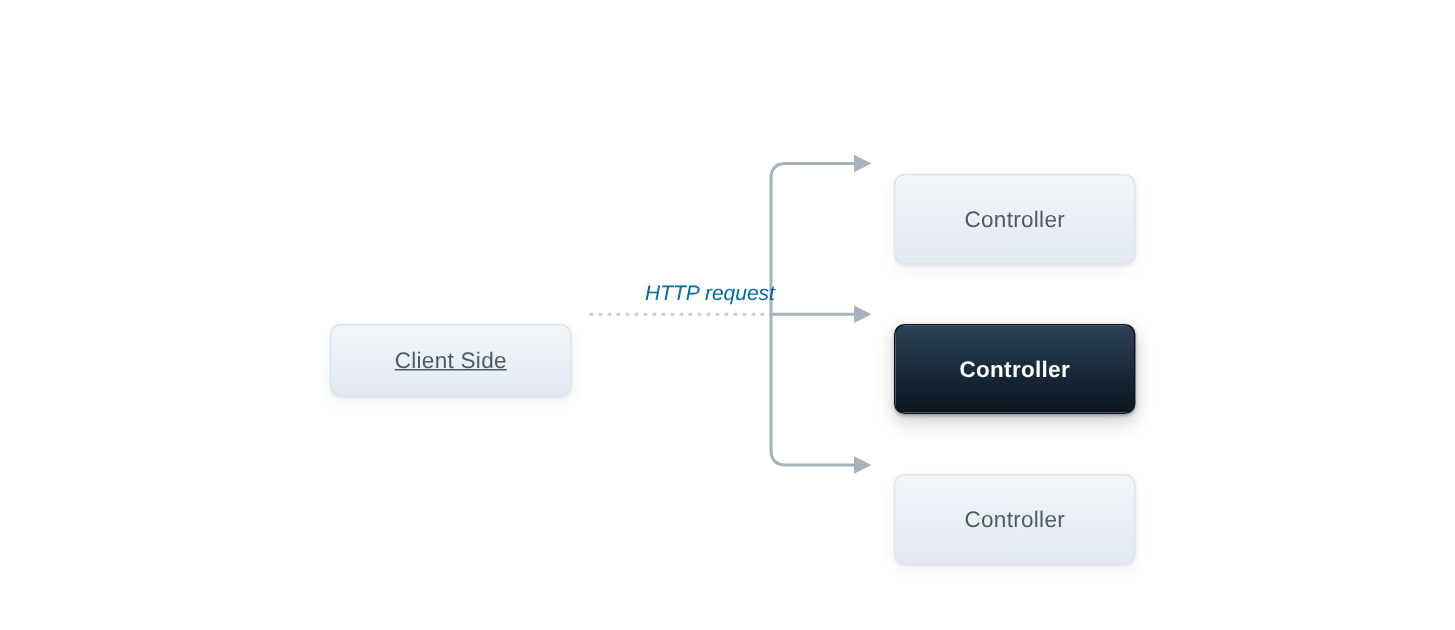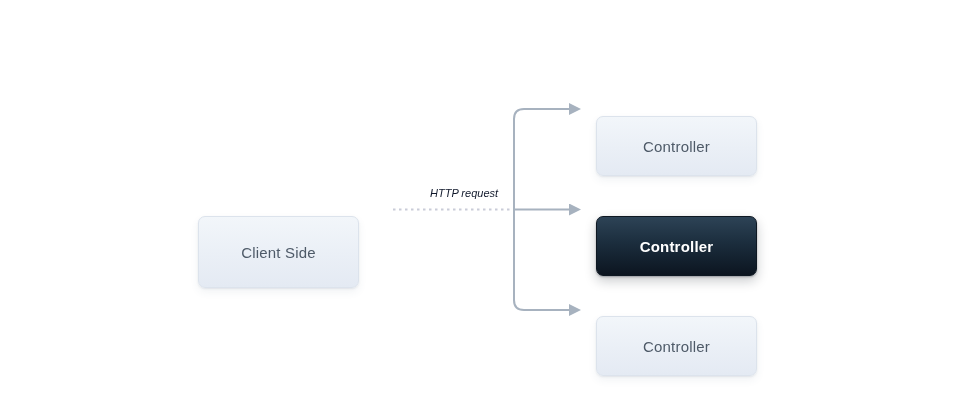--- a/index.html
+++ b/index.html
@@ -54,24 +54,25 @@
     background: linear-gradient(180deg, #2d4356 0%, #1b2d3d 45%, #0c1520 100%);
     border: 1px solid #0e1822;
     color: #ffffff;
     font-size: 15px;
     font-weight: 700;
     box-shadow: 0 1px 2px rgba(12, 21, 32, 0.30),
                 0 5px 12px rgba(12, 21, 32, 0.22);
   }
 
   #client-side {
-    left: 198px;
+    left: 220px;
     top: 180px;
     width: 161px;
-    height: 72px;
+    height: 48px;
+    text-decoration: underline;
   }
 
   #controller-1 {
     left: 596px;
     top: 80px;
     width: 161px;
     height: 60px;
   }
 
   #controller-2 {
@@ -85,22 +86,22 @@
     left: 596px;
     top: 280px;
     width: 161px;
     height: 60px;
   }
 
   
   .edge-label {
     position: absolute;
     font-style: italic;
-    font-size: 11px;
-    color: #0f172a;
+    font-size: 14px;
+    color: #0369a1;
     white-space: nowrap;
   }
 
   #http-request-label {
     left: 430px;
     top: 187px;
   }
 </style>
 </head>
 <body>

